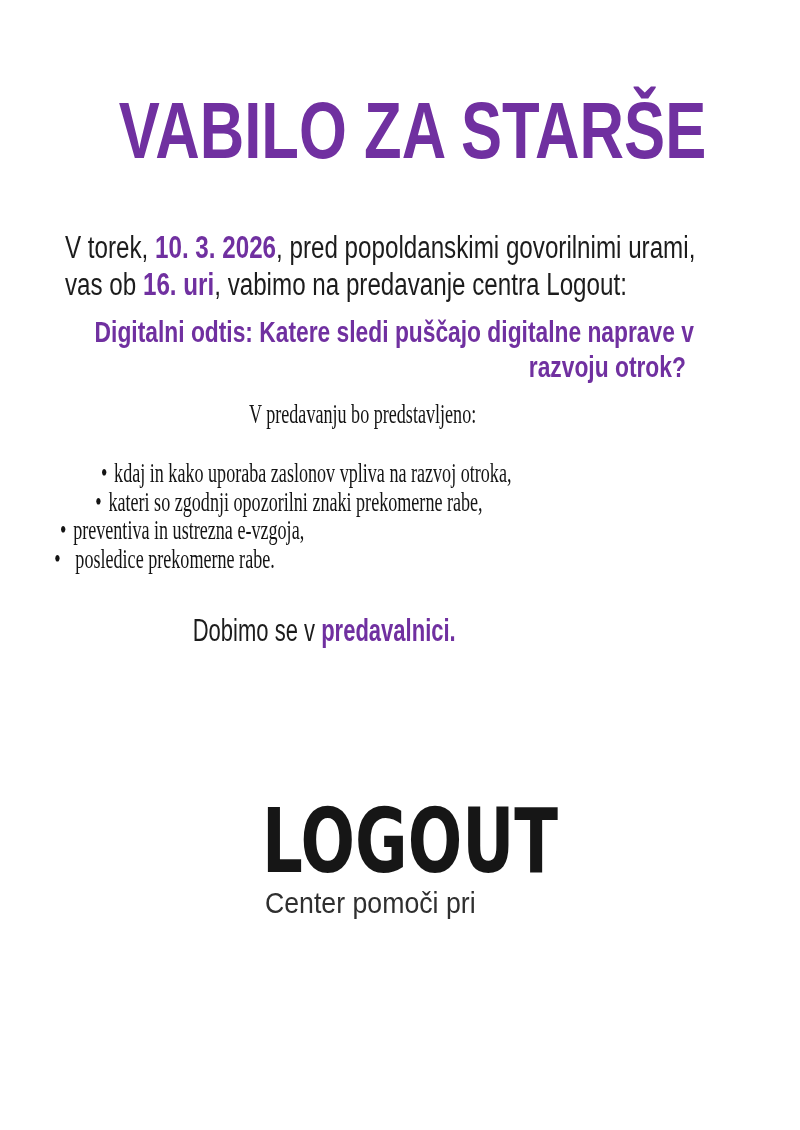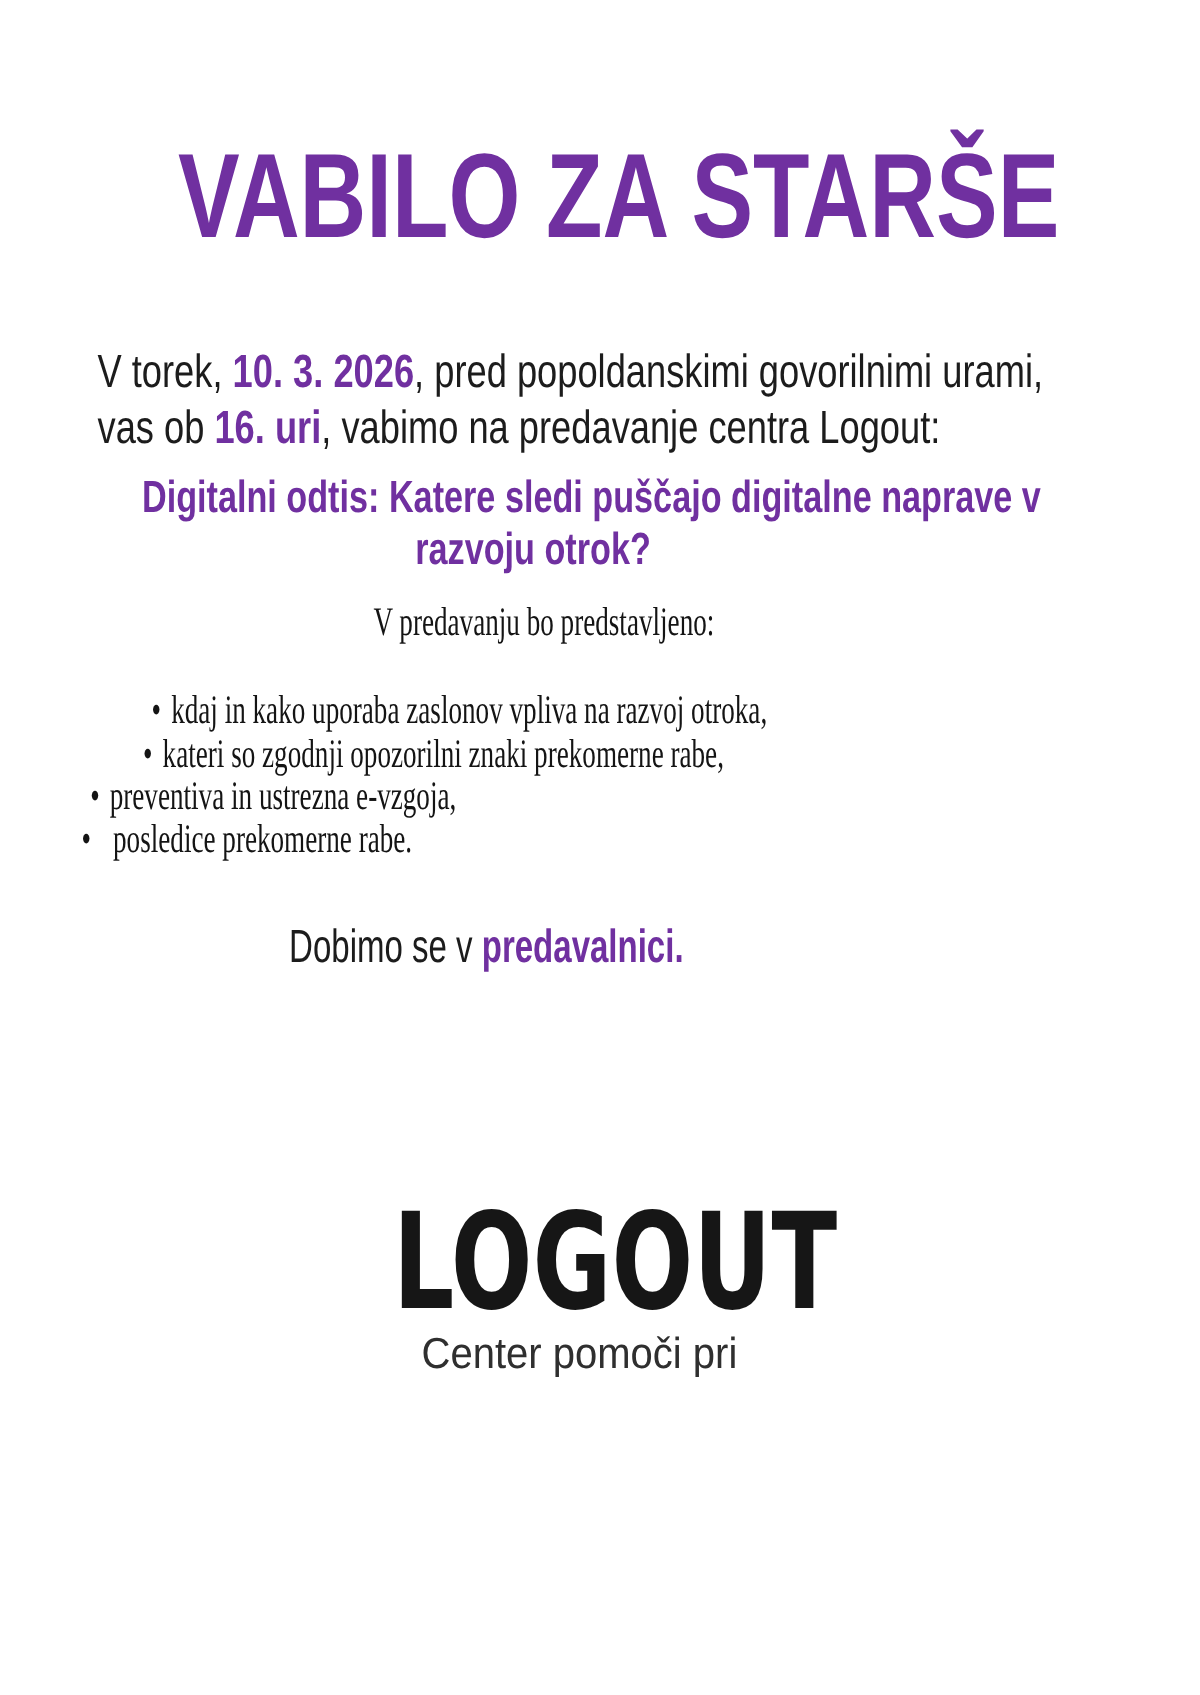--- a/index.html
+++ b/index.html
@@ -30,21 +30,21 @@
   .intro{
     position:absolute;top:229px;left:65px;
     font-size:31px;line-height:37px;color:#1c1c1c;
   }
   .intro .line{white-space:nowrap;}
   .accent{color:var(--accent,#7030A0);font-weight:bold;}
 
   .topic{
     position:absolute;top:314px;left:0;width:711px;
     font-size:30px;line-height:35px;font-weight:bold;
-    color:var(--accent,#7030A0);text-align:center;
+    color:var(--accent,#7030A0);text-align:right;
   }
   .serif-heading{
     position:absolute;top:400px;left:0;width:726px;
     font-family:"Liberation Serif",serif;font-size:27px;line-height:28.5px;
     color:#141414;text-align:center;
   }
   .bullets{
     position:absolute;top:459px;left:0;width:754px;
     margin:0;padding:0;list-style:none;
     font-family:"Liberation Serif",serif;font-size:27px;line-height:28.5px;
@@ -55,21 +55,21 @@
 
   .closing{
     position:absolute;top:612px;left:0;width:648px;
     font-size:31px;line-height:37px;text-align:center;color:#1c1c1c;
   }
 
   .logo{position:absolute;top:805px;left:261px;}
   .logo svg{display:block;overflow:visible;}
   .tagline{
     position:absolute;top:84px;left:4px;
-    font-size:29px;line-height:28px;color:#2f2f2f;margin-left:16px;
+    font-size:29px;line-height:28px;color:#2f2f2f;
   }
   .tag-line{white-space:nowrap;}
 </style>
 </head>
 <body>
 
 <div class="page" style="background: rgb(255, 255, 255);">
 
   <h1 class="title"><span class="fit fit-c t-scale">VABILO ZA STARŠE</span></h1>
 

